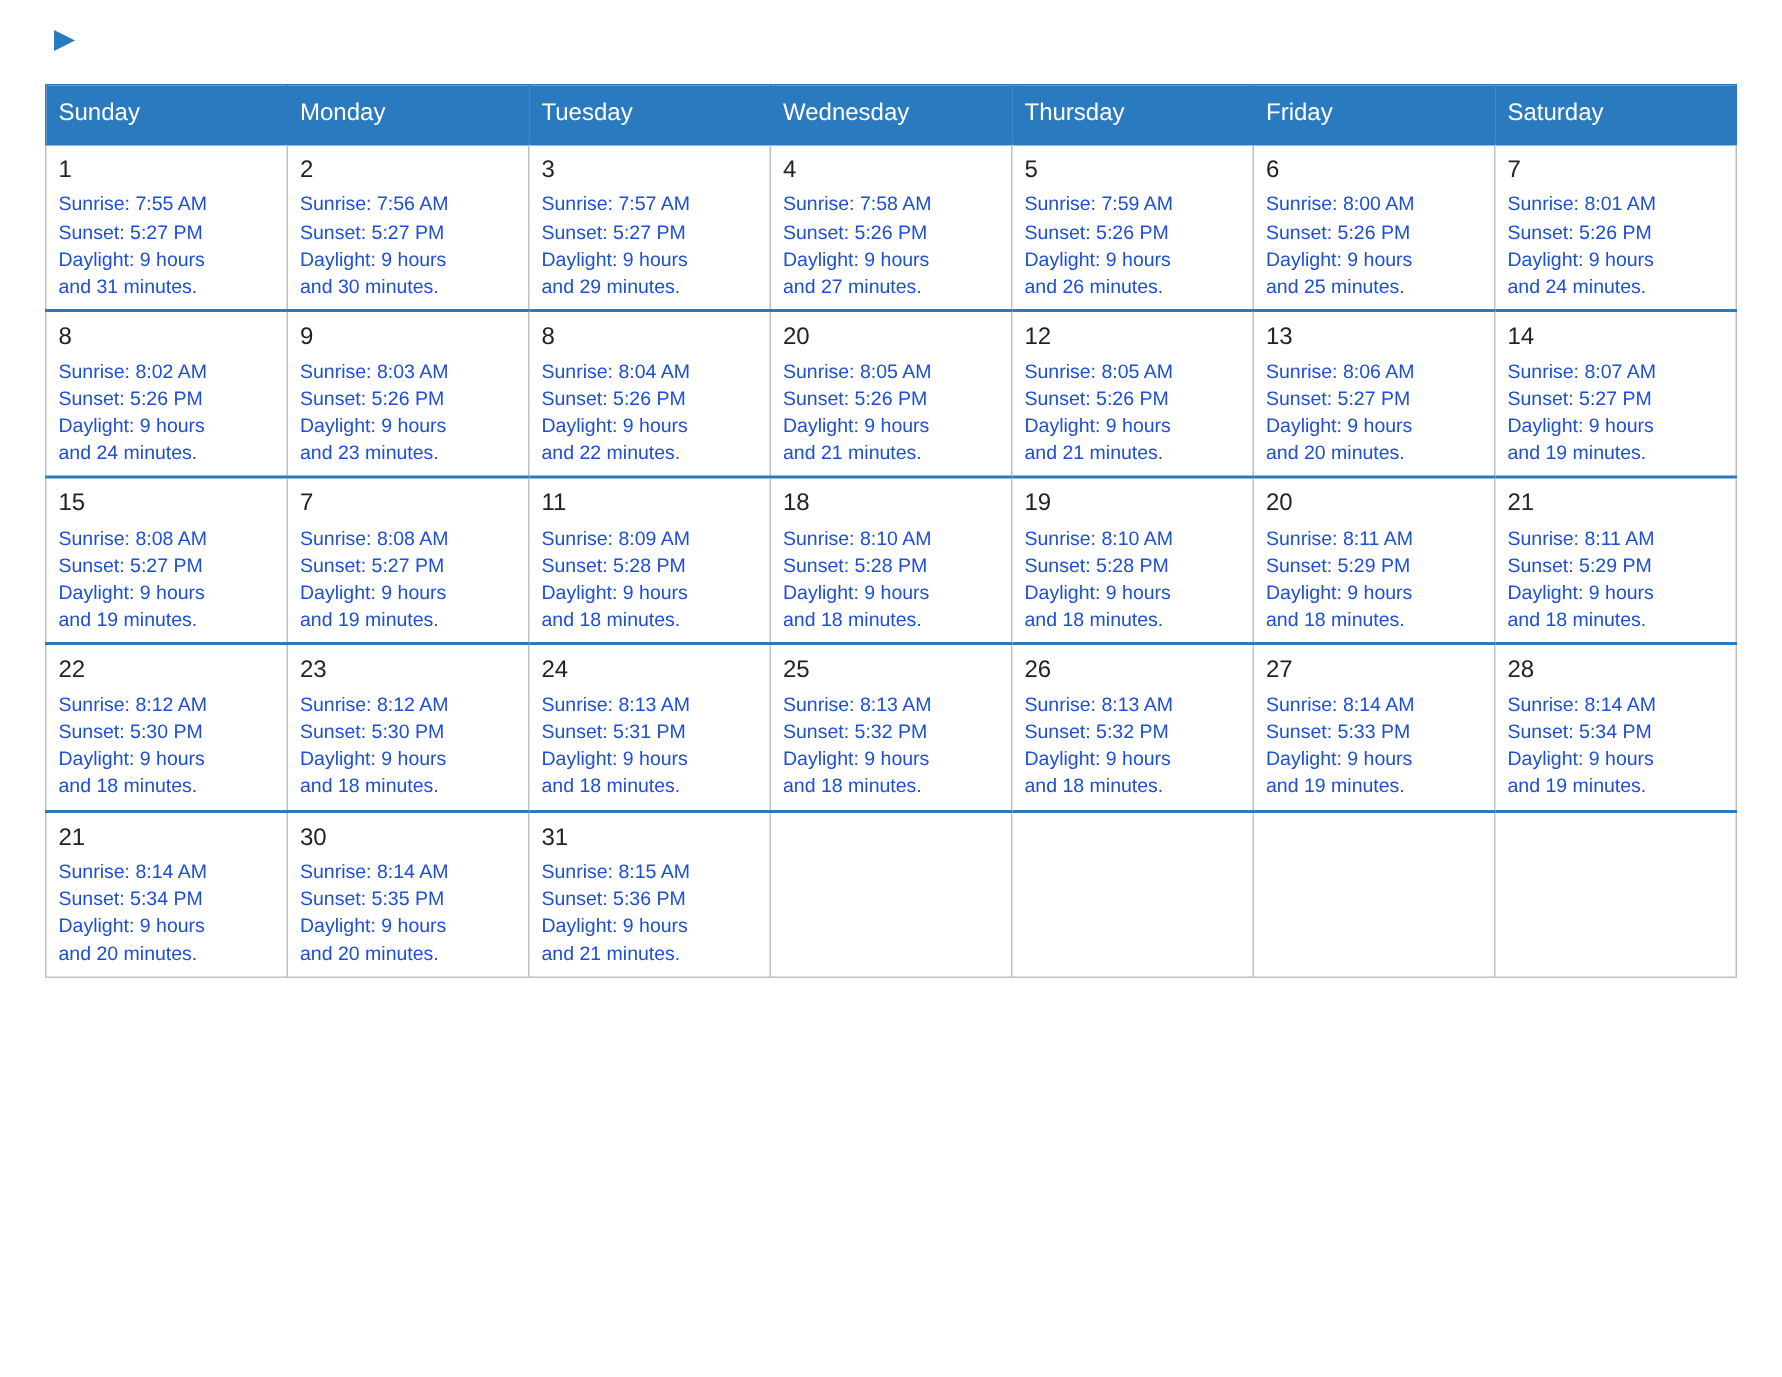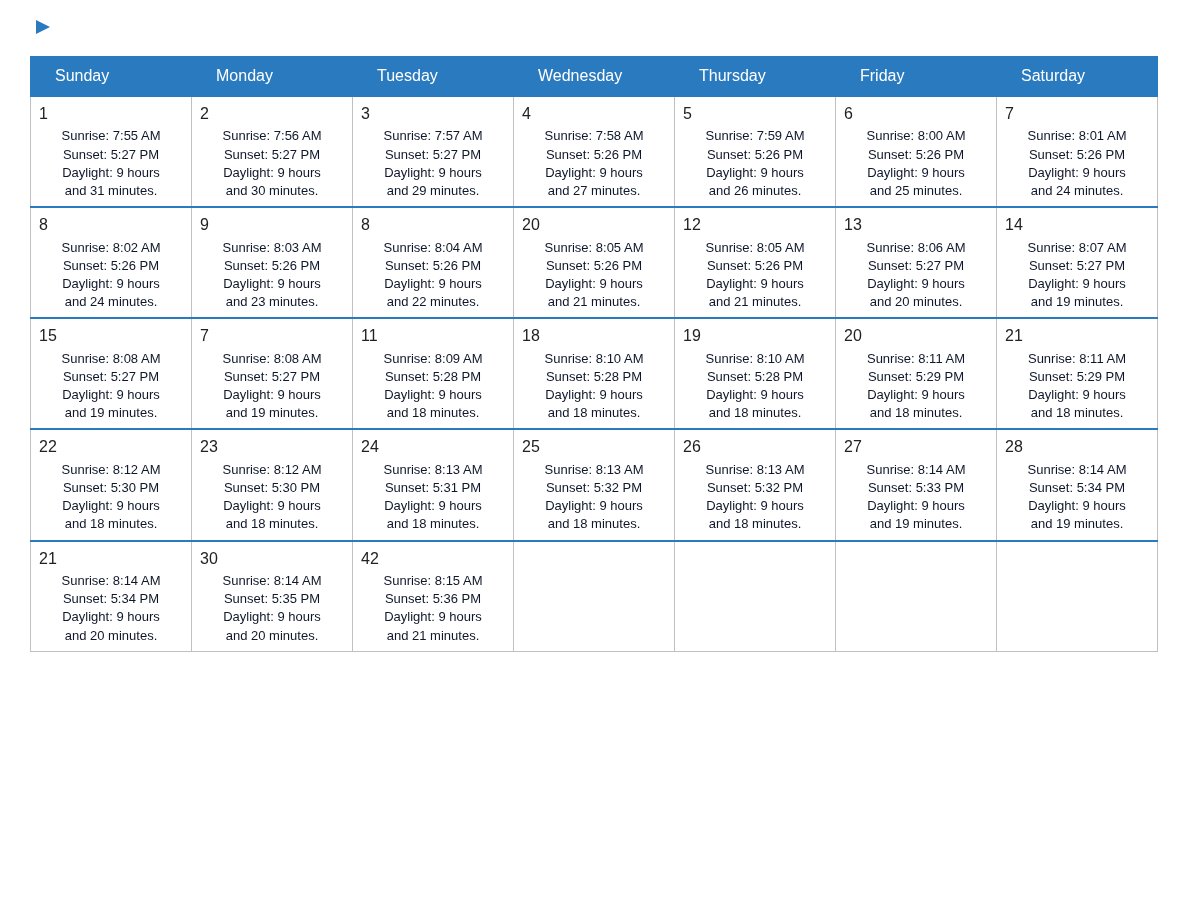--- a/index.html
+++ b/index.html
@@ -50,21 +50,21 @@
     }
     .calendar-table {
       width: 100%;
       border-collapse: collapse;
     }
     .calendar-table th {
       background: #2a7abf;
       color: #fff;
       font-size: 16px;
       font-weight: normal;
-      padding: 10px 24px;
+      padding: 10px 8px;
       text-align: left;
       border: 1px solid #2a7abf;
       margin-left: 12px;
     }
     .calendar-table td {
       vertical-align: top;
       border: 1px solid #c0c0c0;
       padding: 6px 8px;
       width: 14.28%;
       min-height: 90px;
@@ -81,22 +81,21 @@
     .calendar-table tbody tr td {
       border-top: 2px solid #2a7abf;
     }
     .day-num {
       font-size: 16px;
       font-weight: normal;
       margin-bottom: 2px;
     }
     .day-info {
       font-size: 13px;
-      color: #0f172a;
-      text-align: center;
+      color: #1d4ed8;
     }
   </style>
 </head>
 <body>
 
 <div class="header-area">
   <div class="logo">
     <div style="display:flex; align-items:center;">
       <span class="logo-general"></span>
       <svg width="22" height="22" viewBox="0 0 22 22" style="margin-left:2px; margin-top:-4px;">
@@ -247,21 +246,21 @@
       <tr>
         <td>
           <div class="day-num">21</div>
 <div class="day-info">Sunrise: 8:14 AM<br>Sunset: 5:34 PM<br>Daylight: 9 hours<br>and 20 minutes.</div>
         </td>
         <td>
           <div class="day-num">30</div>
 <div class="day-info">Sunrise: 8:14 AM<br>Sunset: 5:35 PM<br>Daylight: 9 hours<br>and 20 minutes.</div>
         </td>
         <td>
-          <div class="day-num">42</div>
+          <div class="day-num">31</div>
 <div class="day-info">Sunrise: 8:15 AM<br>Sunset: 5:36 PM<br>Daylight: 9 hours<br>and 21 minutes.</div>
         </td>
         <td></td>
         <td></td>
         <td></td>
         <td></td>
       </tr>
     </tbody>
 </table>
 

